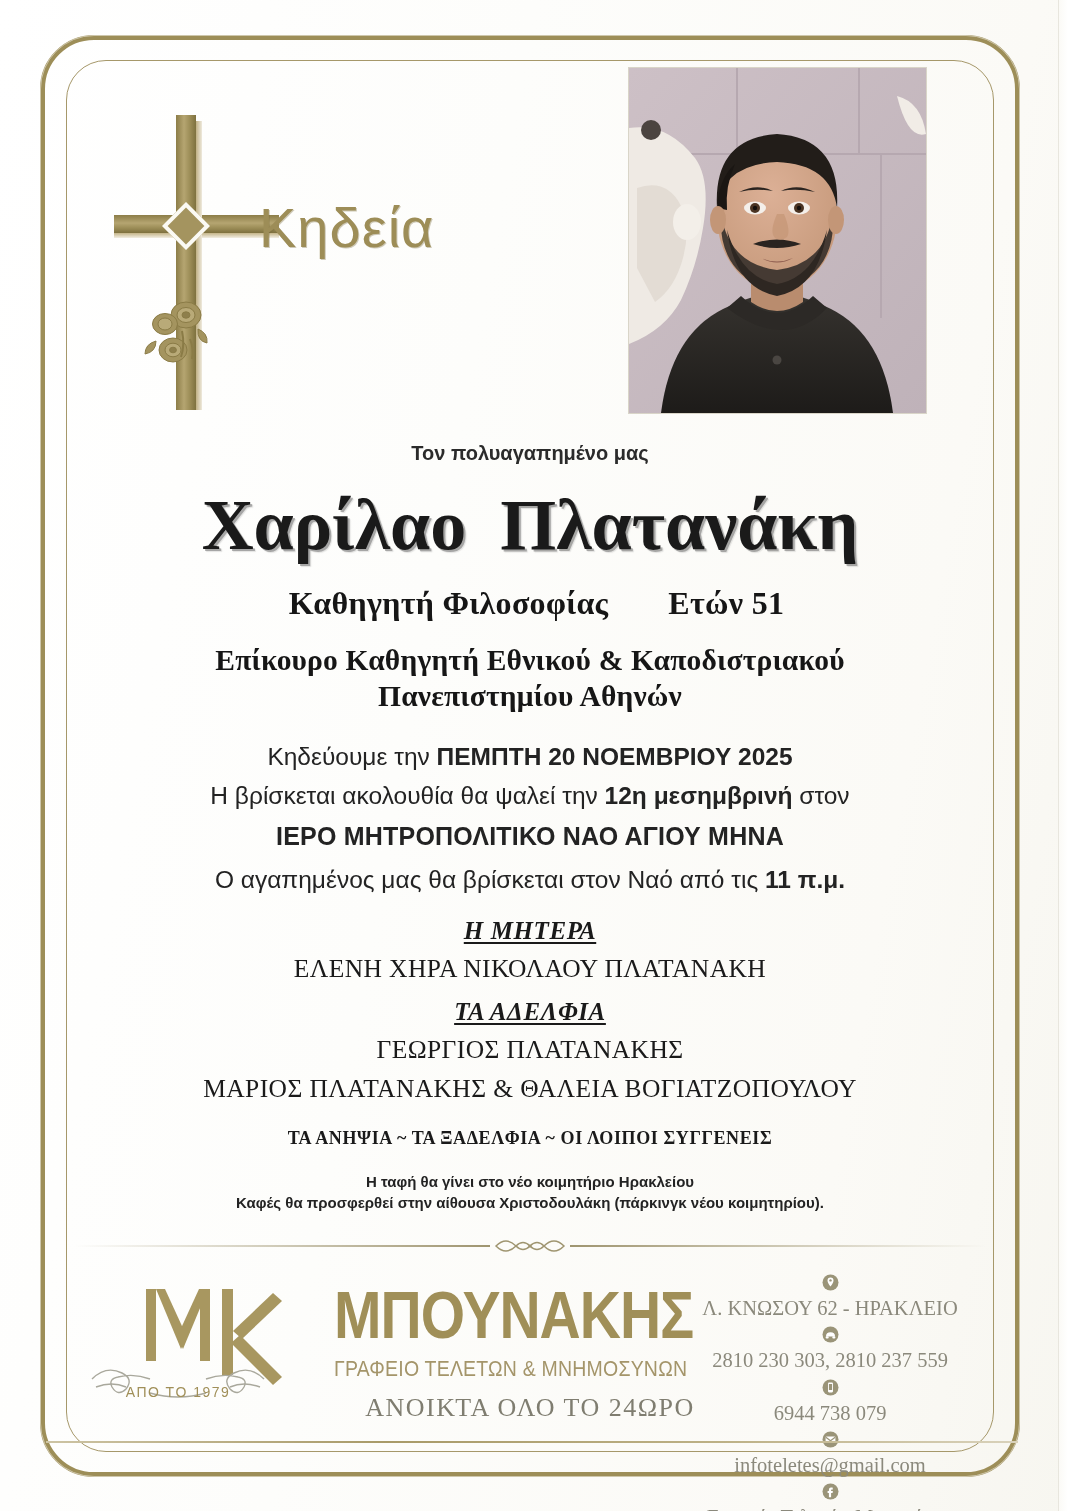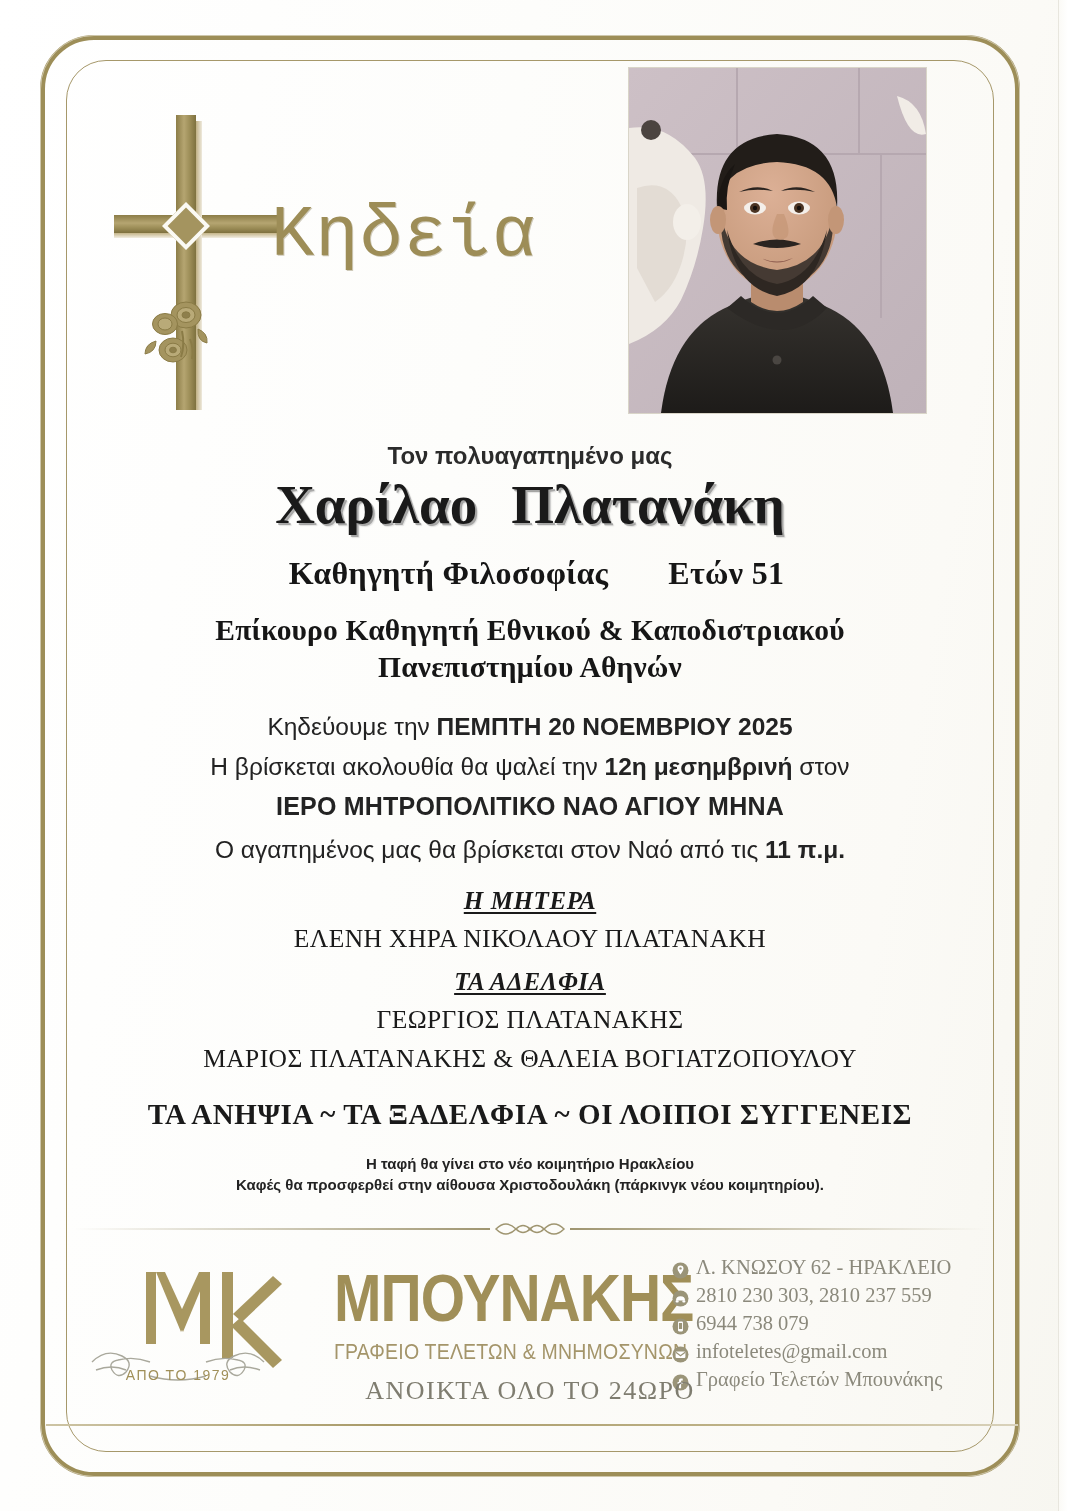--- a/index.html
+++ b/index.html
@@ -80,54 +80,54 @@
   .cross-diamond{
     position:absolute;left:55px;top:94px;width:34px;height:34px;
     background:#a4945f;transform:rotate(45deg);
     box-shadow:inset 0 0 0 4px #fbfaf4;
   }
   .rose{
     position:absolute;left:28px;top:180px;width:72px;height:82px;
   }
 
   .kideia{
-    position:absolute;left:205px;top:135px;
-    font-family:Liberation Mono, monospace;
-    font-size:72px;font-weight:400;
+    position:absolute;left:193px;top:135px;
+    font-family:Liberation Sans, sans-serif;
+    font-size:56px;font-weight:400;
     color:#9d8d57;
     letter-spacing:1px;
     text-shadow:1px 1px 0 rgba(120,105,60,.35);
   }
 
   .photo{
     position:absolute;right:68px;top:8px;
     width:297px;height:345px;
     box-shadow:0 0 0 1px #d9d5c8;
     overflow:hidden;
     background:#cbbfc4;
   }
   .photo svg{display:block;width:100%;height:100%;}
 
   
   .center{text-align:center;}
 
   .lead{
     font-family:"Liberation Sans", sans-serif;
-    font-weight:bold;font-size:24px;color:#2b2b2b;
+    font-weight:bold;font-size:20px;color:#2b2b2b;
     margin-top:-8px;
   }
 
   .deceased{
     font-family:"Liberation Serif", serif;
     font-weight:bold;
-    font-size:55px;
+    font-size:72px;
     color:#1a1a1a;
     letter-spacing:0px;
     line-height:1.04;
-    margin-top:6px;
+    margin-top:23px;
     text-shadow:2px 2px 0 rgba(90,90,90,.45), 3px 3px 1px rgba(150,150,150,.25);
     white-space:nowrap;
   }
   .deceased .gap{display:inline-block;width:34px;}
 
   .prof-row{
     font-family:"Liberation Serif", serif;
     font-weight:bold;font-size:32px;color:#161616;
     margin-top:22px;letter-spacing:.3px;padding-left:13px;
   }
@@ -159,21 +159,21 @@
   }
   .fam-name{
     font-family:"Liberation Serif", serif;
     font-size:25.5px;color:#1a1a1a;font-weight:400;
     margin-top:9px;letter-spacing:.4px;
   }
   .fam-head.second{margin-top:14px;}
 
   .relatives{
     font-family:"Liberation Serif", serif;
-    font-size:29px;font-weight:bold;color:#1a1a1a;
+    font-size:18px;font-weight:bold;color:#1a1a1a;
     margin-top:24px;letter-spacing:.6px;
   }
 
   .burial{
     font-family:"Liberation Sans", sans-serif;
     font-size:15px;font-weight:bold;color:#232323;
     line-height:1.42;margin-top:22px;
   }
 
   
@@ -216,20 +216,21 @@
 
   .contact{
     position:absolute;right:6px;top:4px;width:316px;
     font-family:"Liberation Serif", serif;
     color:#8d8b7e;
   }
   .contact .row{
     display:flex;align-items:center;gap:7px;
     font-size:20.5px;line-height:1.32;white-space:nowrap;
     margin-bottom:1px;
+    flex-direction:column;
   }
   .contact .ic{
     flex:0 0 auto;width:17px;height:17px;display:inline-block;
   }
   .contact .txt{color:#8b897c;}
 
   .open24{
     position:absolute;left:0;right:0;bottom:-6px;
     text-align:center;
     font-family:"Liberation Serif", serif;

